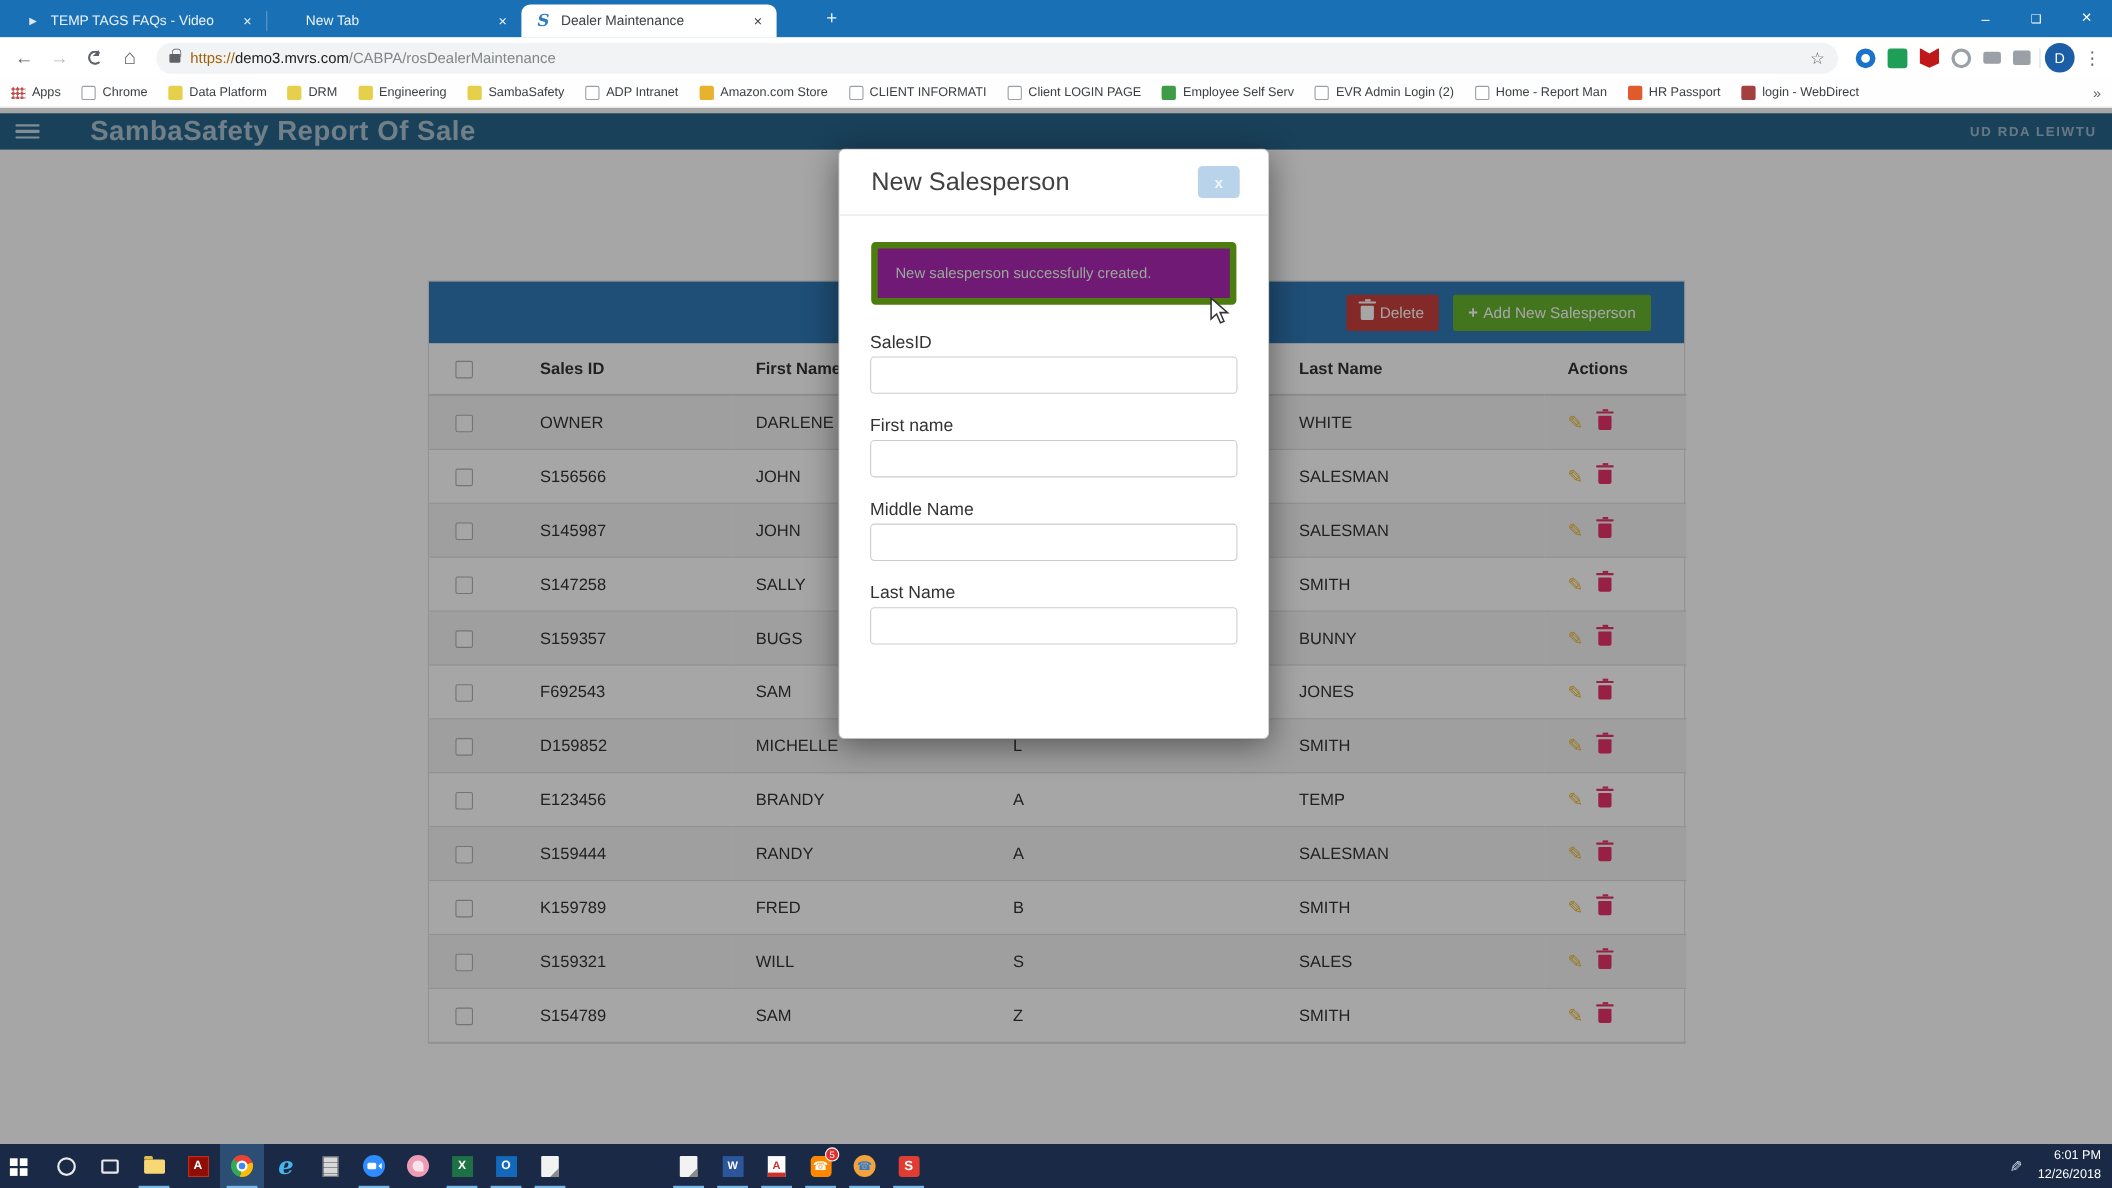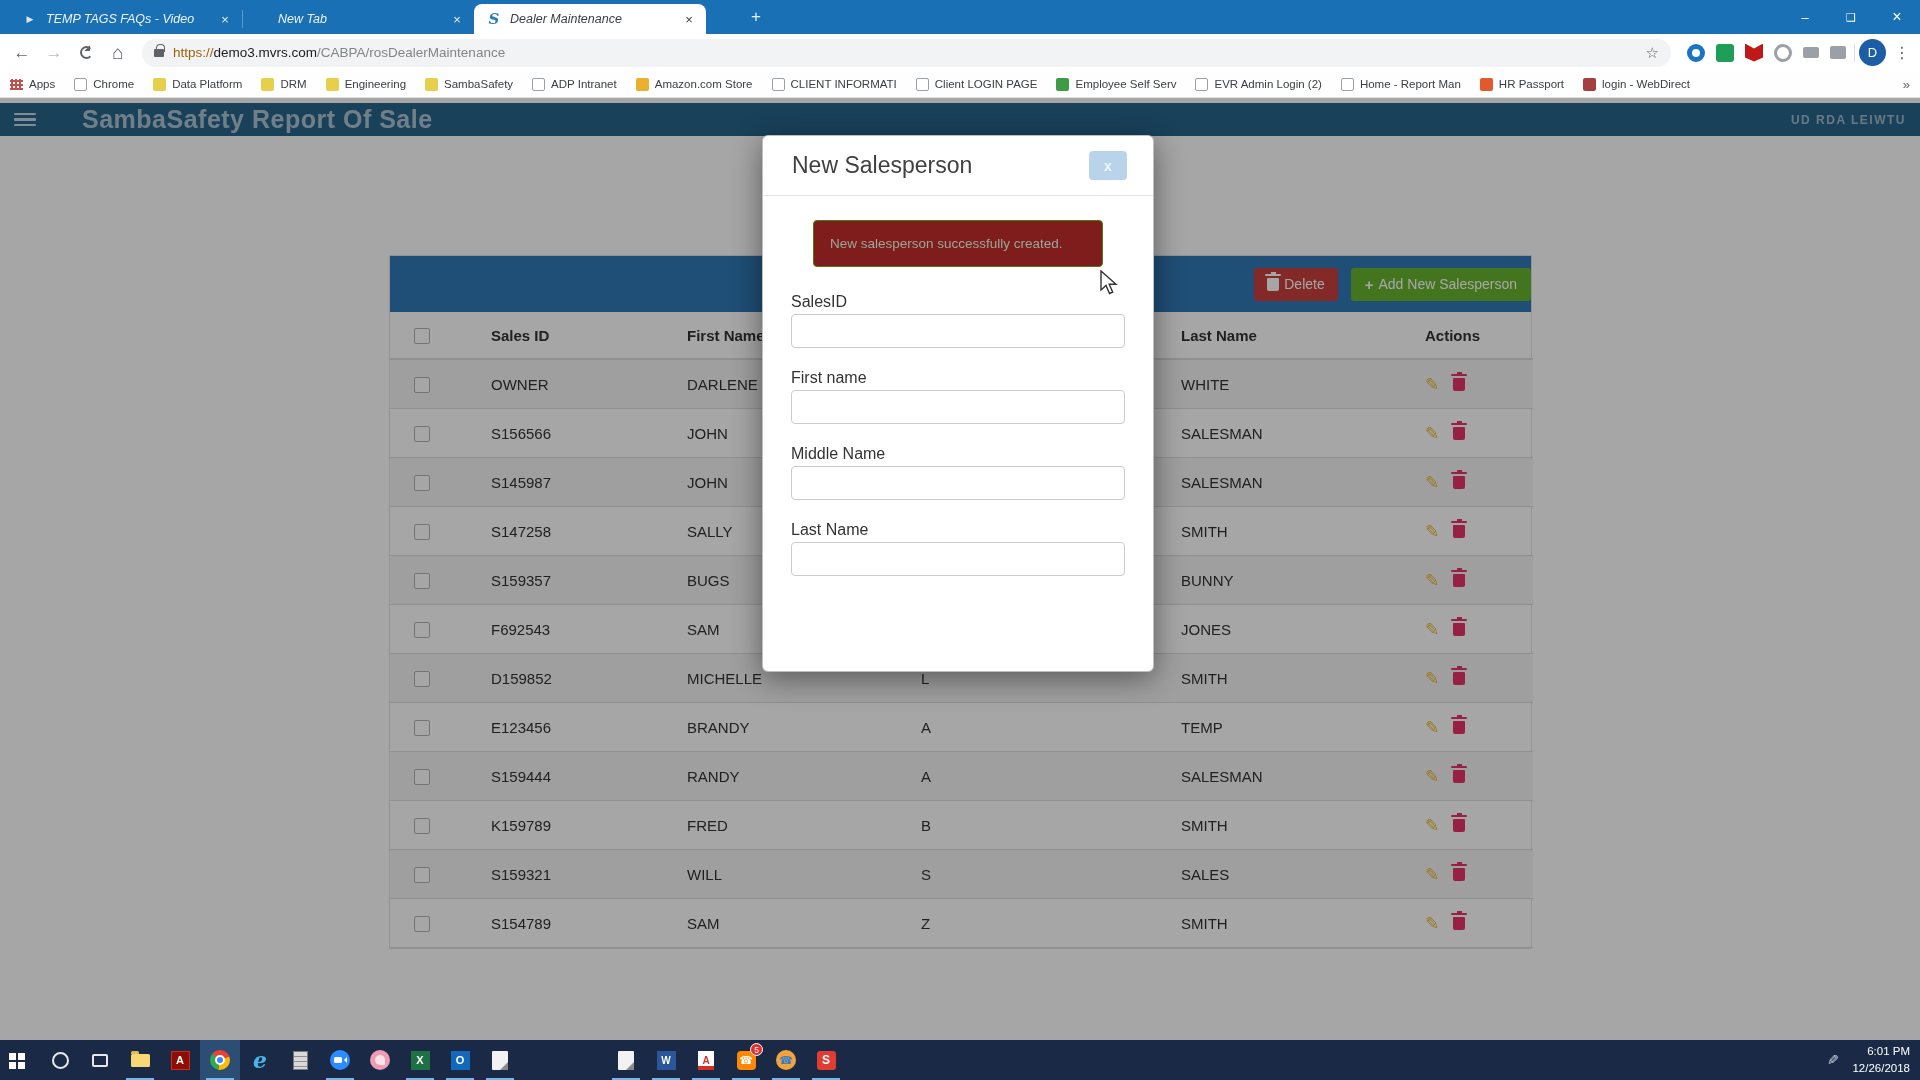--- a/index.html
+++ b/index.html
@@ -10,21 +10,21 @@
   .titlebar { position:absolute; top:0; left:0; right:0; height:34px; background:#1a70b4; }
   .tabs { position:absolute; left:10px; bottom:0; display:flex; align-items:flex-end; height:34px; }
   .tab { width:232px; height:30px; display:flex; align-items:center; gap:8px; padding:0 8px 0 12px;
          color:#ecf3f9; font-size:12.5px; position:relative; cursor:default; }
   .tab + .tab::before { content:""; position:absolute; left:0; top:6px; bottom:6px; width:1px; background:rgba(255,255,255,.3); }
   .tab[data-active="true"] { background:#fff; color:#3c4043; border-radius:8px 8px 0 0; height:30px; }
   .tab[data-active="true"]::before, .tab[data-active="true"] + .tab::before { display:none; }
   .tab .fav { width:16px; height:16px; display:flex; align-items:center; justify-content:center; flex:0 0 16px; }
   .tab[data-fav="video"] .fav { color:#dfe8ef; font-size:9px; }
   .tab[data-fav="samba"] .fav { color:#2e7cba; font-weight:bold; font-style:italic; font-family:"DejaVu Serif",serif; font-size:15px; }
-  .tab .t-title { flex:1; white-space:nowrap; overflow:hidden; text-overflow:clip;font-style:italic; }
+  .tab .t-title { flex:1; white-space:nowrap; overflow:hidden; text-overflow:clip; }
   .tab .t-close { width:18px; height:18px; border-radius:50%; display:flex; align-items:center; justify-content:center; font-size:13px; }
   .new-tab-btn { position:absolute; left:742px; bottom:5px; width:28px; height:24px; color:#e8f0f7; font-size:17px;
                  display:flex; align-items:center; justify-content:center; border-radius:4px; }
   .win-controls { position:absolute; right:0; top:0; height:34px; display:flex; }
   .win-controls span { width:46px; display:flex; align-items:center; justify-content:center; color:#fff; font-size:13px; }
 
   
   .toolbar { position:absolute; top:34px; left:0; right:0; height:37px; background:#fff; display:flex; align-items:center; padding:0 6px; }
   .nav-ic { width:32px; height:30px; display:flex; align-items:center; justify-content:center; color:#5f6368; font-size:17px; border-radius:50%; }
   .nav-ic.dis { color:#b8bcc0; }
@@ -63,21 +63,21 @@
   
   .viewport { position:absolute; top:98px; left:0; right:0; height:942px; background:#fff; overflow:hidden; }
   .page-header { position:absolute; top:5px; left:0; right:0; height:33px; background:#27658a; display:flex; align-items:center; }
   .hamburger { width:22px; height:14px; margin-left:14px; position:relative; }
   .hamburger i { position:absolute; left:0; right:0; height:2.5px; background:rgba(255,255,255,.75); border-radius:1px; }
   .hamburger i:nth-child(1){top:0} .hamburger i:nth-child(2){top:5.5px} .hamburger i:nth-child(3){top:11px}
   .ph-title { margin-left:46px; font-size:25px; font-weight:600; letter-spacing:.5px; color:rgba(255,255,255,.62); }
   .ph-user { margin-left:auto; margin-right:14px; font-size:12px; font-weight:600; letter-spacing:1.5px; color:rgba(255,255,255,.55); }
 
   .panel { position:absolute; left:389px; top:157px; width:1143px; background:#fff; border:1px solid #e2e2e2; }
-  .panel-head { height:56px; background:#3178b5; display:flex; align-items:center; justify-content:flex-end; gap:13px; }
+  .panel-head { height:56px; background:#3178b5; display:flex; align-items:center; justify-content:flex-end; gap:13px; padding-right:30px; }
   .btn { border:none; border-radius:3px; font-size:14px; display:inline-flex; align-items:center; justify-content:center; gap:5px; cursor:pointer; font-family:inherit; }
   .btn-delete { background:#c9403c; color:#fff; height:33px; padding:0 13px; }
   .btn-addnew { background:#68b42e; color:#fff; height:33px; padding:0 14px; }
   .plus-g { font-size:15px; font-weight:bold; }
 
   table.sales { width:100%; border-collapse:collapse; table-layout:fixed; font-size:15px; color:#333; }
   col.c-chk{width:80px} col.c-id{width:196px} col.c-fn{width:234px} col.c-mn{width:260px} col.c-ln{width:244px} col.c-act{width:129px}
   table.sales th { height:47px; text-align:left; font-weight:bold; padding-left:21px; border-bottom:2px solid #ddd; }
   table.sales td { height:48px; padding-left:21px; border-bottom:1px solid #ddd; }
   table.sales tbody tr:nth-child(odd) { background:#f5f5f5; }
@@ -93,21 +93,21 @@
   .backdrop { position:absolute; inset:0; background:rgba(0,0,0,.35); }
 
   
   .modal { position:absolute; left:762px; top:37px; width:392px; height:537px; background:#fff; border-radius:6px;
            border:1px solid rgba(0,0,0,.25); box-shadow:0 6px 30px rgba(0,0,0,.45); }
   .modal-head { height:60px; display:flex; align-items:center; justify-content:space-between; padding:0 26px 0 29px; border-bottom:1px solid #e5e5e5; }
   .modal-title { font-size:23px; color:#414141; font-weight:400; }
   .modal-close { width:38px; height:29px; background:#b9d3ea; border-radius:4px; color:#f0f6fc; font-size:14px; font-weight:bold;
                  display:flex; align-items:center; justify-content:center; border:none; cursor:pointer; }
   .modal-body { padding:24px 28px 0; }
-  .alert-success { margin:0 22px 26px; background:#7f1d1d; border:1px solid #4d7c0f; border-radius:4px; padding:15px 16px; font-size:13.5px; color:#99a899; }
+  .alert-success { margin:0 1px 26px; background:#701a75; border:6px solid #4d7c0f; border-radius:4px; padding:15px 16px; font-size:13.5px; color:#99a899; }
   .fgroup { margin-bottom:21px; }
   .fgroup label { display:block; font-size:16px; color:#333; margin-bottom:3px; }
   .fgroup input { width:100%; height:34px; border:1px solid #ccc; border-radius:4px; padding:0 10px; font-size:14px; font-family:inherit; }
   .modal-foot { position:absolute; left:0; right:0; bottom:0; height:74px; background:#efefef; border-top:1px solid #e5e5e5;
                 border-radius:0 0 6px 6px; display:flex; align-items:center; justify-content:flex-end; gap:6px; padding-right:25px; }
   .btn-cancel { width:102px; height:34px; background:#fff; border:1px solid #ccc; border-radius:4px; color:#4a4a4a; font-size:15px; }
   .btn-addmodal { width:102px; height:34px; background:#4e9f27; border:1px solid #458b21; border-radius:4px; color:#fff; font-size:15px; }
 
   .cursor { position:absolute; left:1100px; top:172px; width:22px; height:26px; z-index:40; }
 

